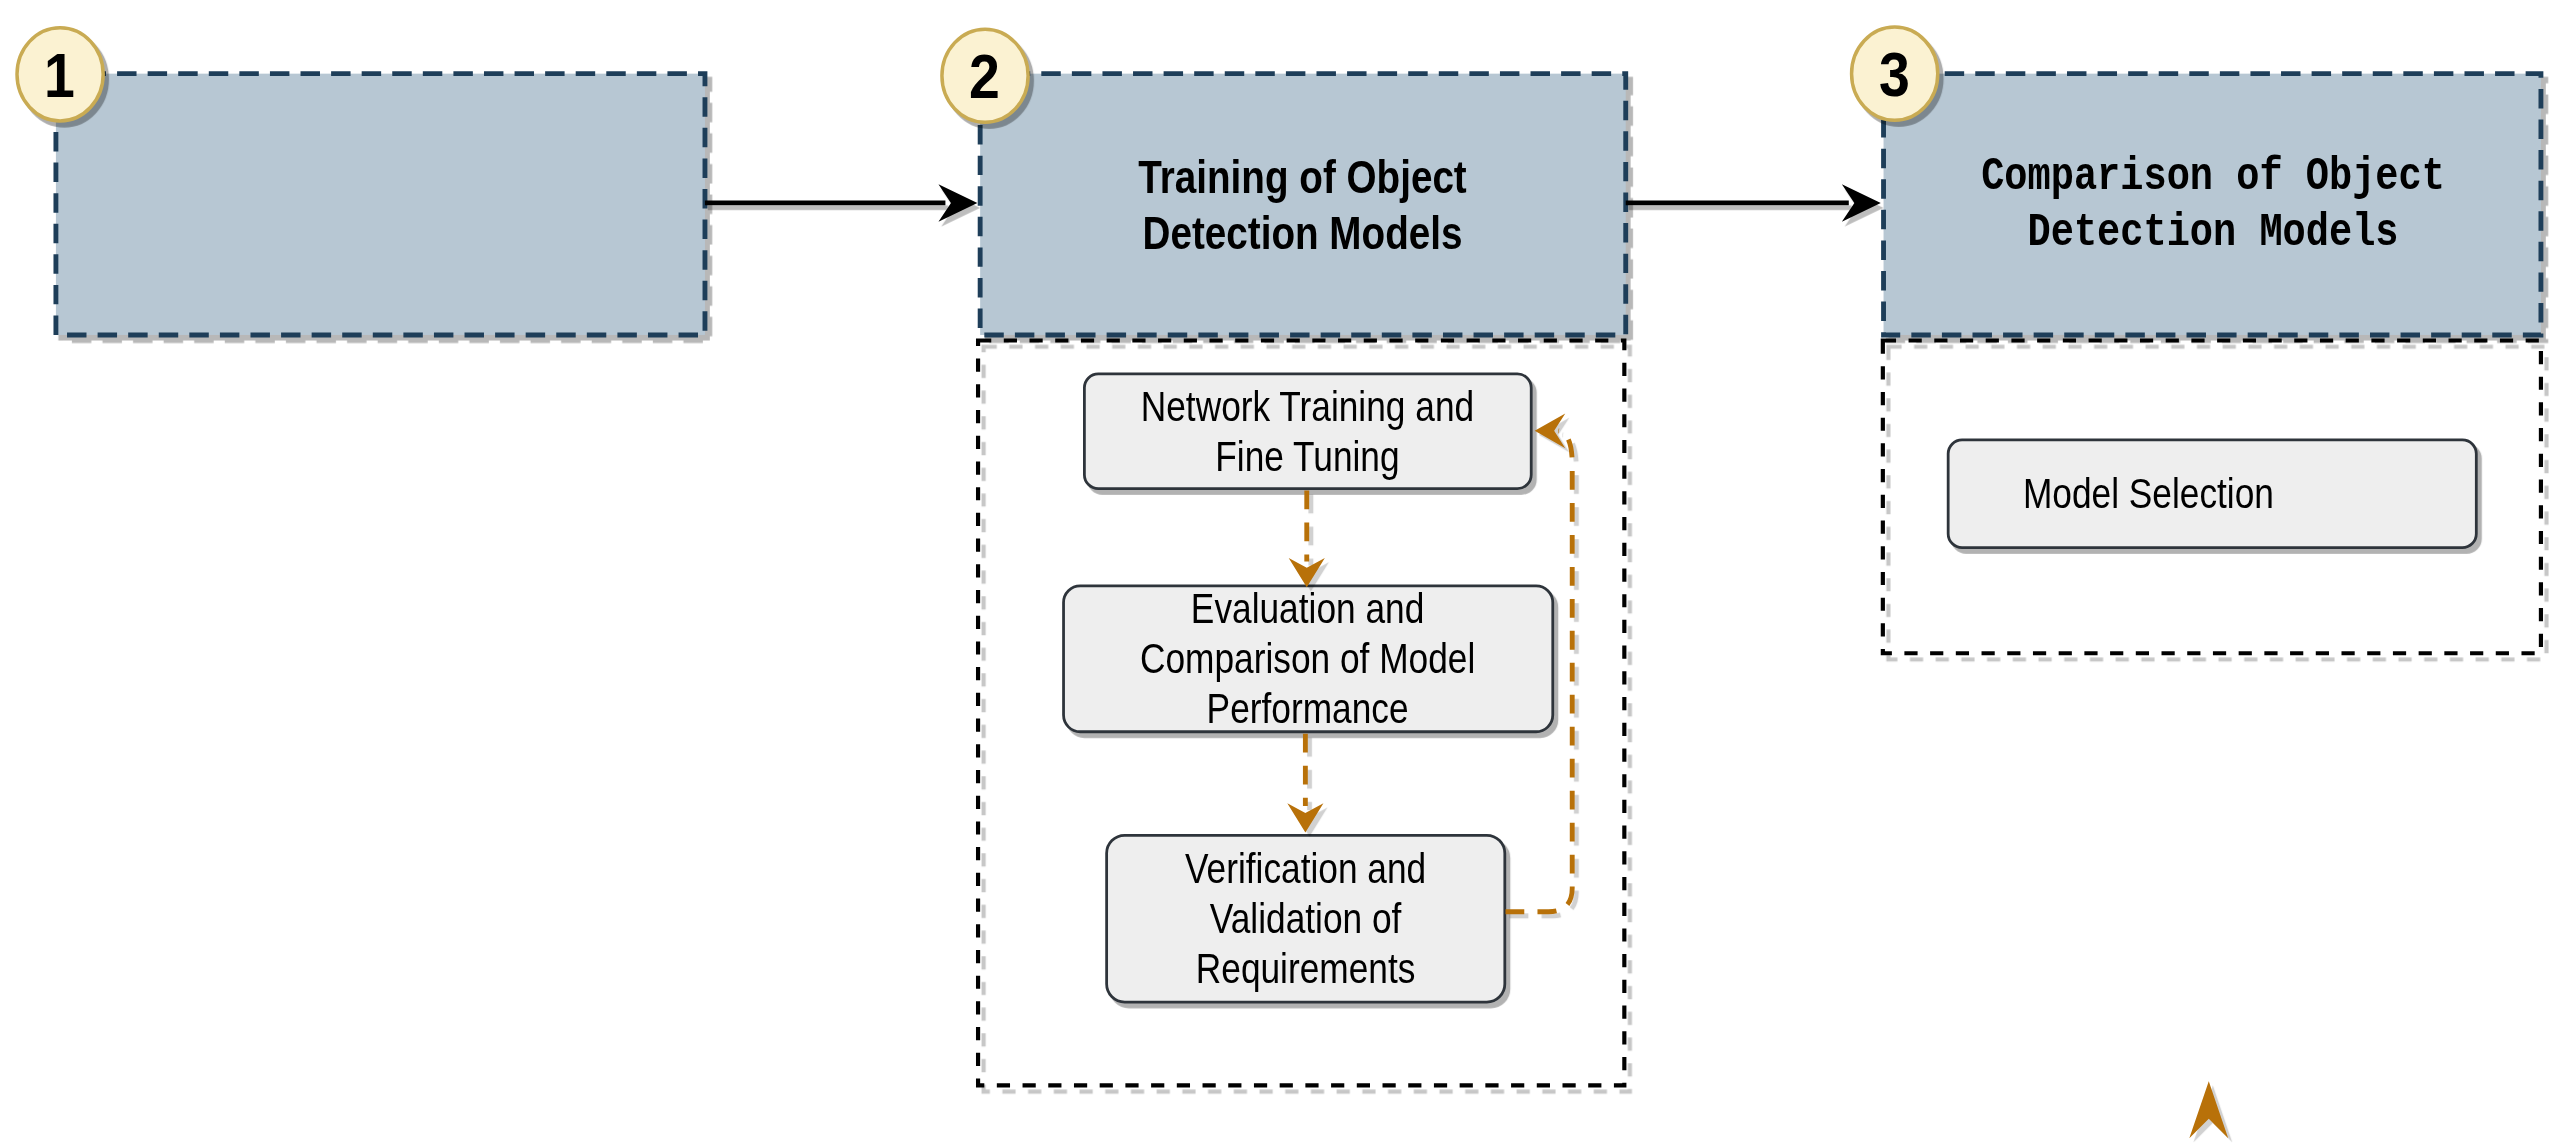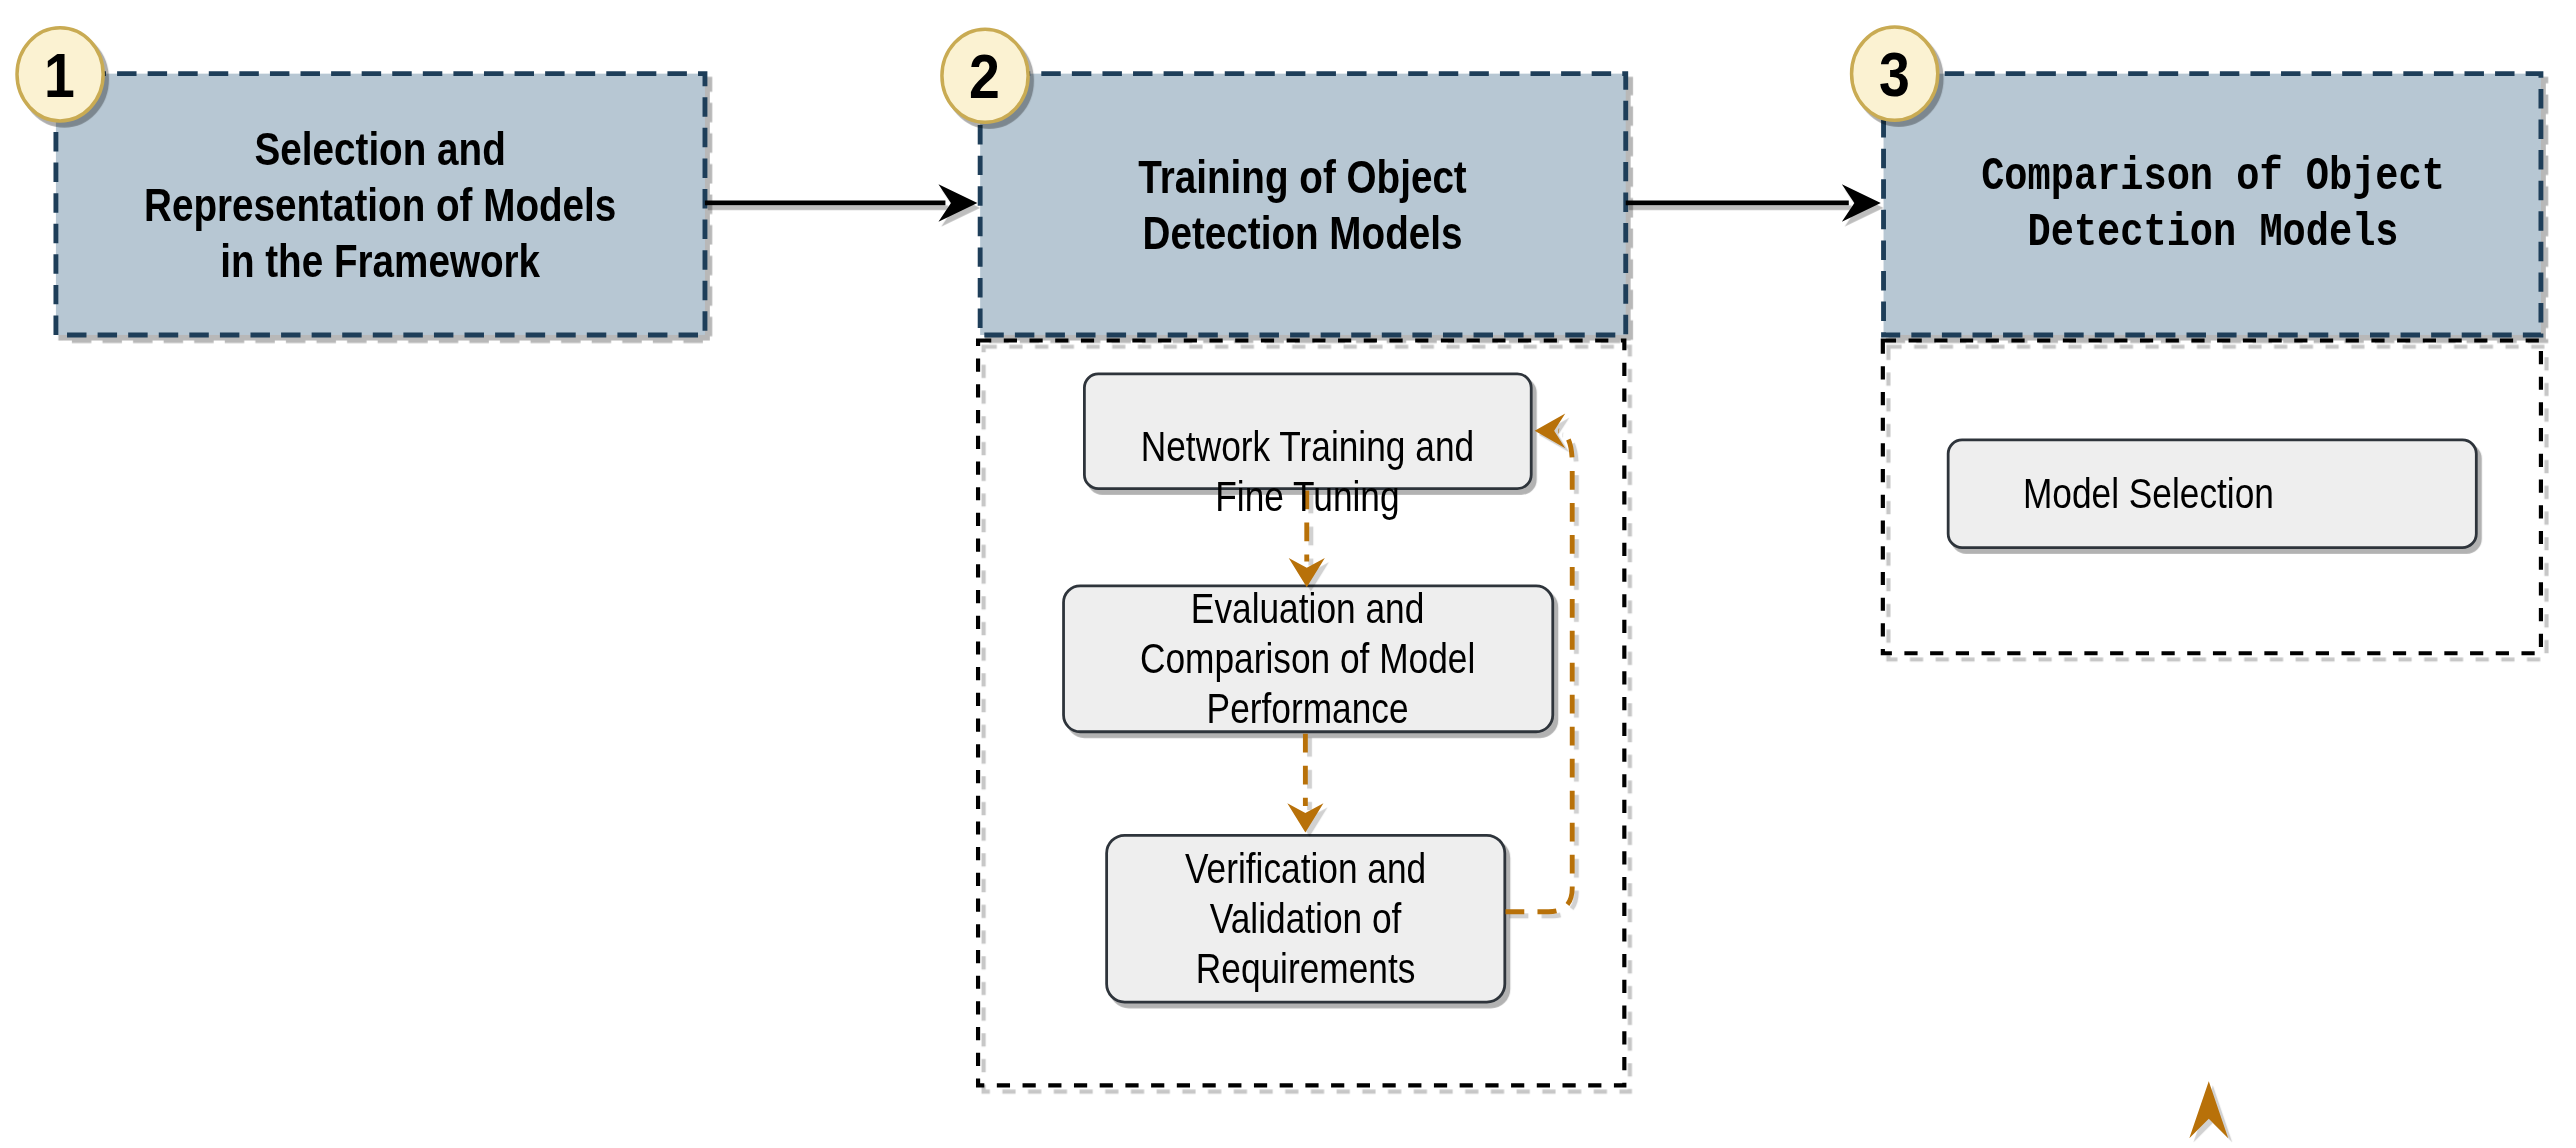--- a/index.html
+++ b/index.html
@@ -127,45 +127,40 @@
       <ellipse cx="86" cy="107" rx="62" ry="67" fill="#fbf2d2" stroke="#c9ab53" stroke-width="5"></ellipse>
     </g>
     <g class="sh-badge">
       <ellipse cx="1417" cy="109" rx="62" ry="67" fill="#fbf2d2" stroke="#c9ab53" stroke-width="5"></ellipse>
     </g>
     <g class="sh-badge">
       <ellipse cx="2726" cy="106" rx="62" ry="67" fill="#fbf2d2" stroke="#c9ab53" stroke-width="5"></ellipse>
     </g>
   </svg>
 
-  <div class="txt stage-title" style="left:56px;  top:74px; width:649px; height:261px;">
-    <div class="inner">Selection and
-Representation of Models
-in the Framework</div>
-  </div>
   <div class="txt stage-title" style="left:980px; top:74px; width:646px; height:261px;">
     <div class="inner">Training of Object
 Detection Models</div>
   </div>
   <div class="txt stage-title" style="left:1884px; top:74px; width:658px; height:261px;font-family:Liberation Mono, monospace;">
     <div class="inner">Comparison of Object
 Detection Models</div>
   </div>
 
   <div class="txt badge-num" style="left:16.7px;  top:28px; width:86px; height:93px;">
     <div class="inner">1</div>
   </div>
   <div class="txt badge-num" style="left:942px; top:29px; width:86px; height:93px;">
     <div class="inner">2</div>
   </div>
   <div class="txt badge-num" style="left:1852px; top:27px; width:86px; height:93px;">
     <div class="inner">3</div>
   </div>
 
-  <div class="txt substep-label" style="left:1084px; top:374px; width:447px; height:115px;margin-top:40px;">
+  <div class="txt substep-label" style="left:1084px; top:374px; width:447px; height:115px;">
     <div class="inner">Network Training and
 Fine Tuning</div>
   </div>
   <div class="txt substep-label" style="left:1107px; top:835px; width:398px; height:167px;">
     <div class="inner">Verification and
 Validation of
 Requirements</div>
   </div>
   <div class="txt substep-label" style="left:1063px; top:586px; width:489px; height:146px;">
     <div class="inner">Evaluation and

